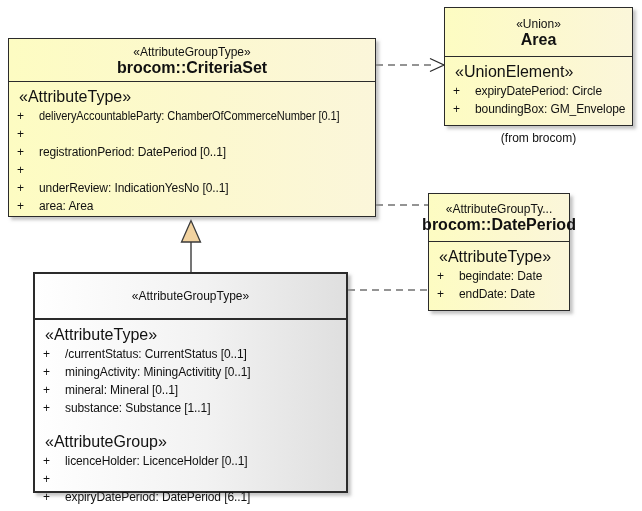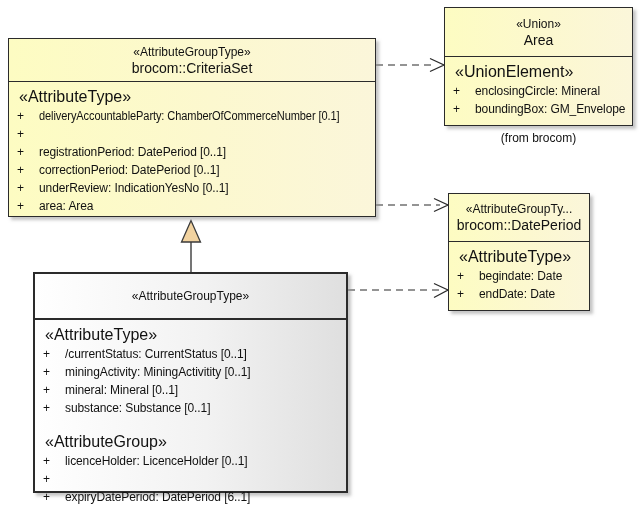--- a/index.html
+++ b/index.html
@@ -12,41 +12,41 @@
            box-shadow:3px 3px 3px rgba(150,150,150,.55);}
   .uml-box.yellow{background:linear-gradient(90deg,#FDFCC2 0%,#FCF8CF 55%,#FBF6DA 100%);}
   .uml-box.gray{background:linear-gradient(90deg,#FFFFFF 0%,#F2F2F2 55%,#DFDFDF 100%);}
   .uml-box.thick{border-width:2px;}
 
   .uml-header{box-sizing:border-box;border-bottom:1px solid #2b2b2b;
               display:flex;flex-direction:column;justify-content:center;align-items:center;
               text-align:center;padding:2px 4px;}
   .thick .uml-header{border-bottom-width:2px;}
   .uml-stereotype{font-size:12px;line-height:15px;white-space:nowrap;}
-  .uml-name{font-size:14px;font-weight:normal;line-height:16px;white-space:nowrap;}
+  .uml-name{font-size:16px;font-weight:bold;line-height:16px;white-space:nowrap;}
 
   .uml-body{padding-top:7px;}
   .sec-heading{font-size:16px;line-height:16px;margin:0 0 2px 10px;white-space:nowrap;}
   .sec-heading.later{margin-top:17px;}
   .attr-row{display:flex;align-items:baseline;font-size:12px;line-height:18px;white-space:nowrap;}
   .attr-vis{width:22px;padding-left:8px;flex:0 0 auto;}
   .attr-text{letter-spacing:-0.1px;}
   .attr-text.tight{display:inline-block;transform:scaleX(0.92);transform-origin:left center;}
 
   .caption{position:absolute;font-size:12px;text-align:center;white-space:nowrap;}
 
   
   #box-criteriaset{left:8px;top:38px;width:368px;height:179px;}
   #box-criteriaset .uml-header{height:43px;}
 
   #box-area{left:444px;top:7px;width:189px;height:119px;}
   #box-area .uml-header{height:49px;}
   #caption-area{left:444px;top:131px;width:189px;}
 
-  #box-dateperiod{left:448px;top:193px;width:142px;height:118px;}
+  #box-dateperiod{left:428px;top:193px;width:142px;height:118px;}
   #box-dateperiod .uml-header{height:48px;}
 
   #box-epl{left:33px;top:272px;width:315px;height:221px;}
   #box-epl .uml-header{height:46px;}
 </style>
 </head>
 <body>
 
 <div class="diagram">
 
@@ -82,21 +82,20 @@
       </div>
       <div class="attr-row">
         <span class="attr-vis">+</span>
       </div>
       <div class="attr-row">
         <span class="attr-vis">+</span>
         <span class="attr-text">registrationPeriod: DatePeriod [0..1]</span>
       </div>
       <div class="attr-row">
         <span class="attr-vis">+</span>
-        <span class="attr-text">correctionPeriod: DatePeriod [0..1]</span>
       </div>
       <div class="attr-row">
         <span class="attr-vis">+</span>
         <span class="attr-text">underReview: IndicationYesNo [0..1]</span>
       </div>
       <div class="attr-row">
         <span class="attr-vis">+</span>
         <span class="attr-text">area: Area</span>
       </div>
     </div>
@@ -104,21 +103,21 @@
 
   <div class="uml-box yellow" id="box-area">
     <div class="uml-header">
       <div class="uml-stereotype">«Union»</div>
       <div class="uml-name">Area</div>
     </div>
     <div class="uml-body">
       <div class="sec-heading">«UnionElement»</div>
       <div class="attr-row">
         <span class="attr-vis">+</span>
-        <span class="attr-text">enclosingCircle: Mineral</span>
+        <span class="attr-text">expiryDatePeriod: Circle</span>
       </div>
       <div class="attr-row">
         <span class="attr-vis">+</span>
         <span class="attr-text">boundingBox: GM_Envelope</span>
       </div>
     </div>
   </div>
   <div class="caption" id="caption-area">(from brocom)</div>
 
   <div class="uml-box yellow" id="box-dateperiod">
@@ -152,21 +151,21 @@
       <div class="attr-row">
         <span class="attr-vis">+</span>
         <span class="attr-text">miningActivity: MiningActivitity [0..1]</span>
       </div>
       <div class="attr-row">
         <span class="attr-vis">+</span>
         <span class="attr-text">mineral: Mineral [0..1]</span>
       </div>
       <div class="attr-row">
         <span class="attr-vis">+</span>
-        <span class="attr-text">substance: Substance [0..1]</span>
+        <span class="attr-text">substance: Substance [1..1]</span>
       </div>
       <div class="sec-heading later">«AttributeGroup»</div>
       <div class="attr-row">
         <span class="attr-vis">+</span>
         <span class="attr-text">licenceHolder: LicenceHolder [0..1]</span>
       </div>
       <div class="attr-row">
         <span class="attr-vis">+</span>
       </div>
       <div class="attr-row">

